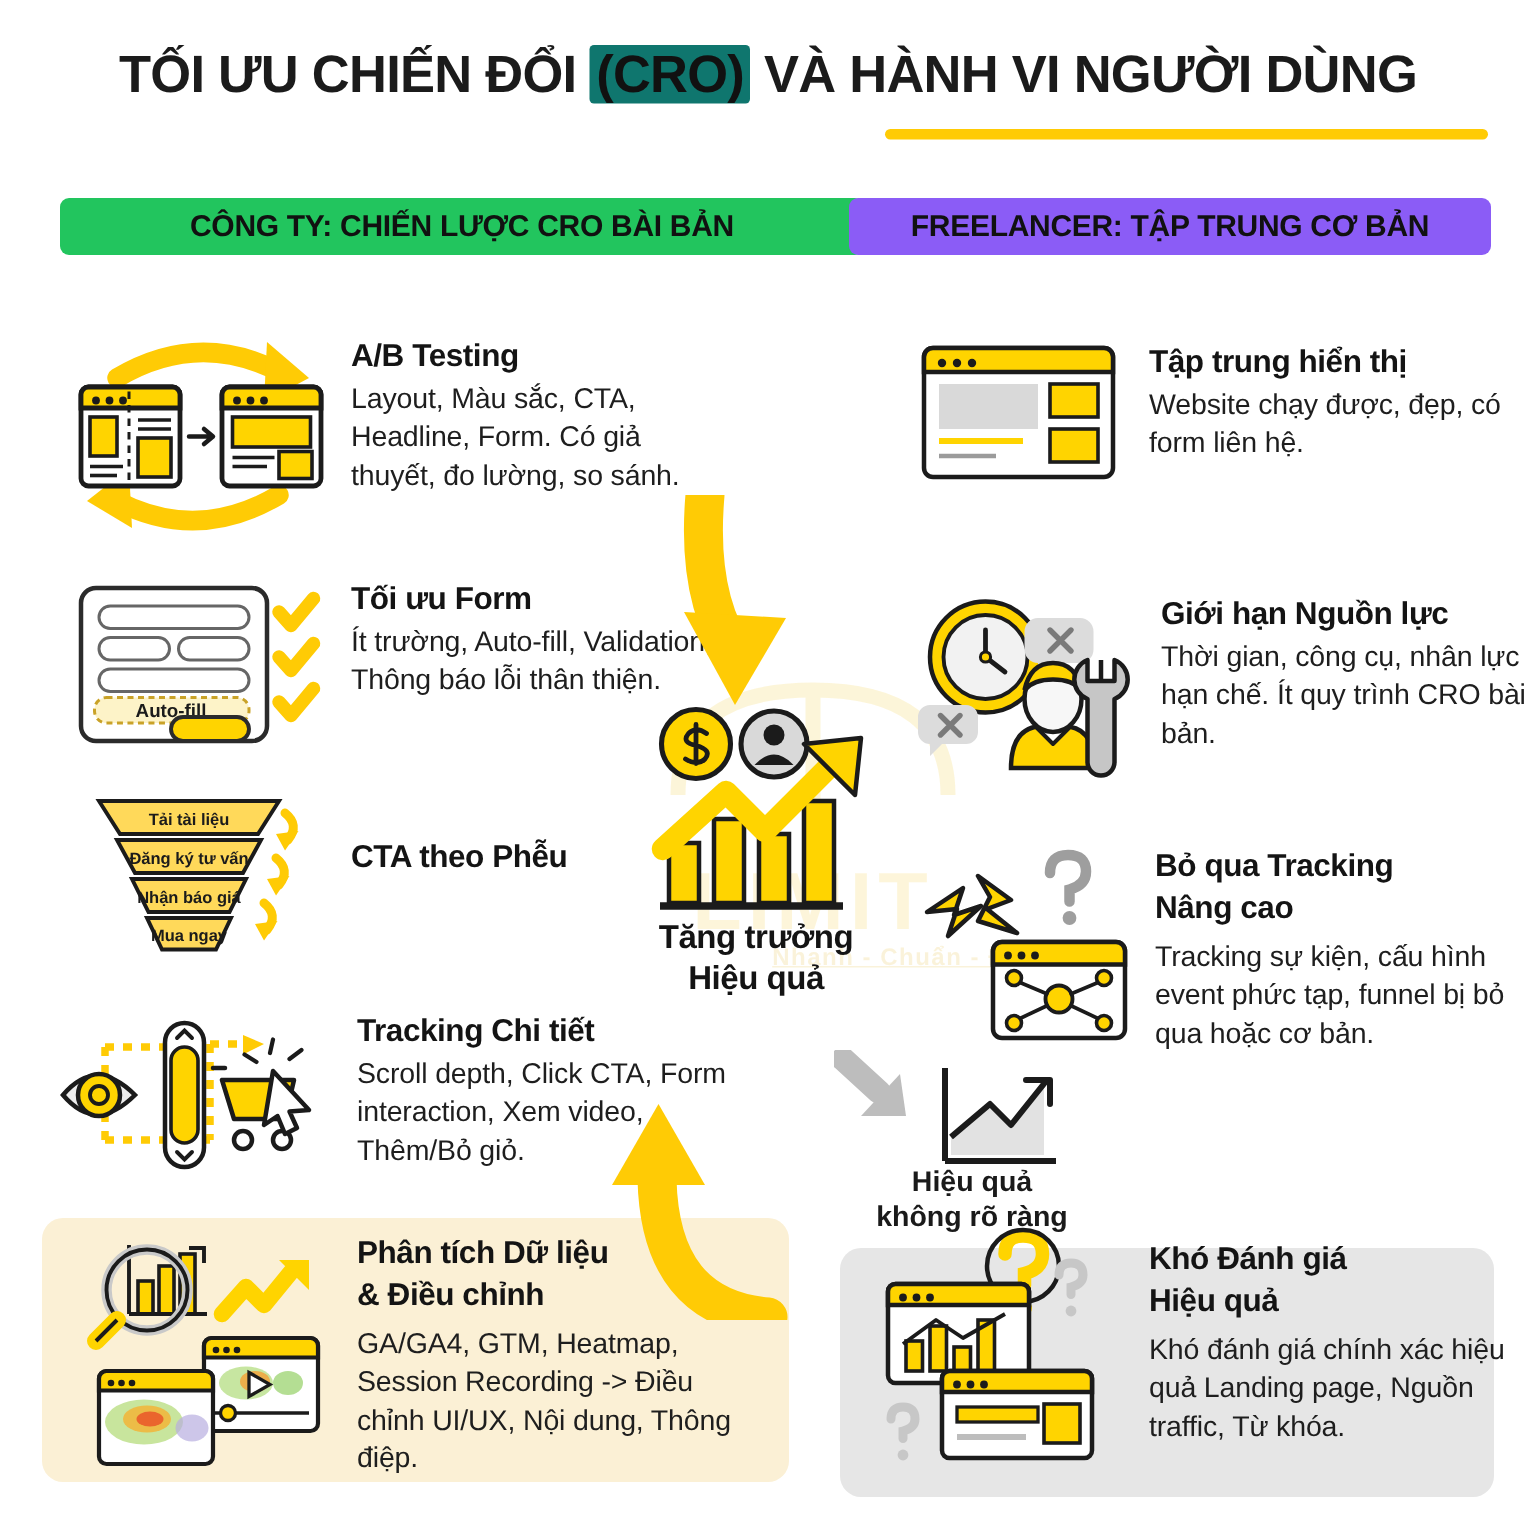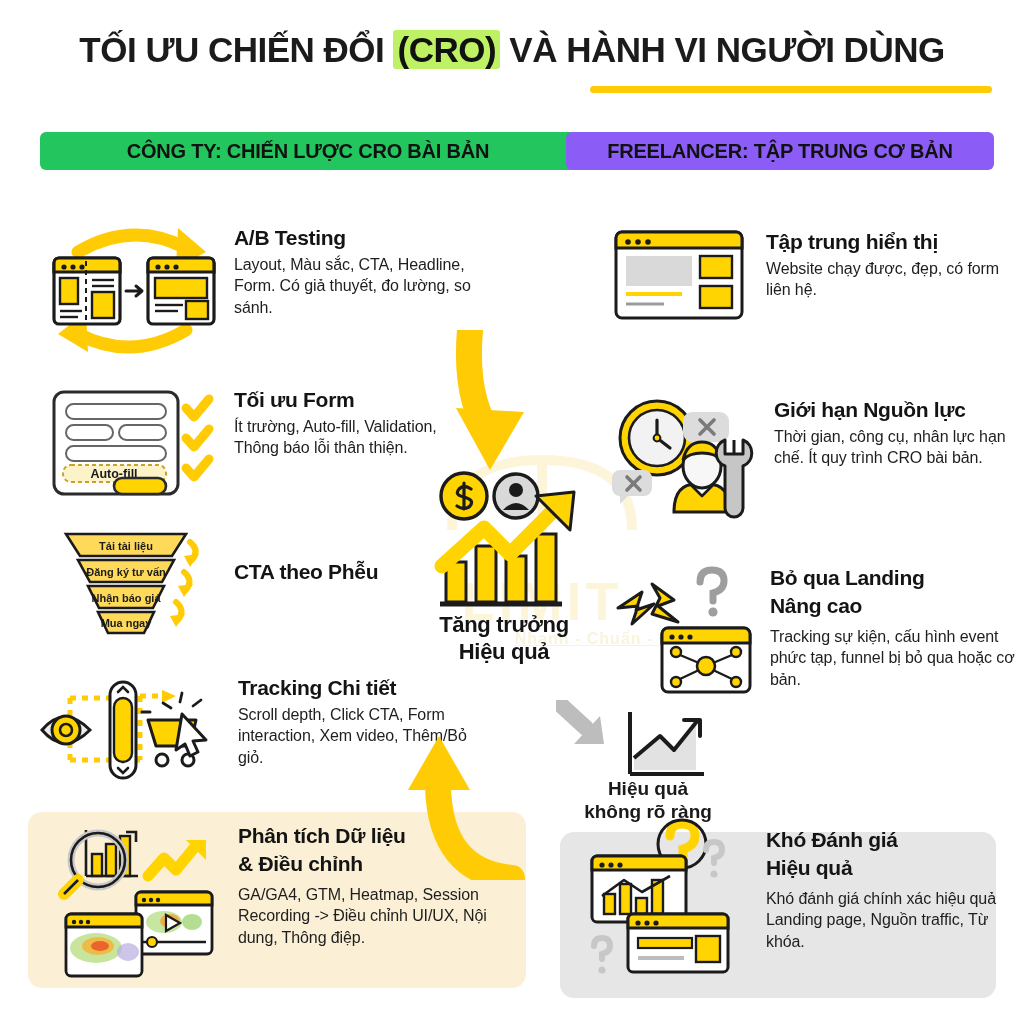--- a/index.html
+++ b/index.html
@@ -11,21 +11,21 @@
   }
   .page { position: relative; width: 1024px; height: 1024px; background:#fff; }
 
   
   .title-wrap { position:absolute; top:30px; left:0; width:1024px; text-align:center; }
   .title {
     font-size: 35px; font-weight: 700; letter-spacing: -0.5px;
     color:#1b1b1b; white-space: nowrap; display:inline-block;
   }
   .title .hl {
-    background:#bef264; padding: 0 4px; border-radius:3px; color:#111;
+    background:#0f766e; padding: 0 4px; border-radius:3px; color:#111;
   }
   .title-underline {
     position:absolute; top:86px; left:590px; width:402px; height:7px;
     background:#FFCB05; border-radius:4px;
   }
 
   
   .col-head {
     position:absolute; height:38px; border-radius:6px;
     display:flex; align-items:center; justify-content:center;
@@ -37,21 +37,21 @@
 
   
   .row { position:absolute; display:flex; align-items:flex-start; }
   .icon-box { flex:0 0 auto; position:relative; }
   .txt { }
   .hd {
     font-size:21px; font-weight:700; color:#141414; line-height:1.18;
     letter-spacing:-0.3px; margin-bottom:3px;
   }
   .bd {
-    font-size:16px; color:#1e1e1e; line-height:1.35; letter-spacing:-0.1px;
+    font-size:19px; color:#1e1e1e; line-height:1.35; letter-spacing:-0.1px;
   }
 
   
   #row-ab     { left:38px; top:212px; }
   #row-form   { left:38px; top:382px; }
   #row-cta    { left:38px; top:528px; }
   #row-track  { left:30px; top:668px; }
   #row-data   { left:40px; top:818px; }
 
   
@@ -401,21 +401,21 @@
           <circle cx="82" cy="71" r="2.6" fill="#1b1b1b"></circle>
         <circle cx="98" cy="100" r="9" fill="#FFD400" stroke="#1b1b1b" stroke-width="2.6"></circle>
         <circle cx="68" cy="86" r="5" fill="#FFD400" stroke="#1b1b1b" stroke-width="2.4"></circle>
         <circle cx="128" cy="86" r="5" fill="#FFD400" stroke="#1b1b1b" stroke-width="2.4"></circle>
         <circle cx="68" cy="116" r="5" fill="#FFD400" stroke="#1b1b1b" stroke-width="2.4"></circle>
         <circle cx="128" cy="116" r="5" fill="#FFD400" stroke="#1b1b1b" stroke-width="2.4"></circle>
         <path d="M72 89 L91 97 M124 89 L105 97 M72 113 L91 104 M124 113 L105 104" stroke="#1b1b1b" stroke-width="2.4"></path>
       </svg>
     </div>
     <div class="txt" style="width:252px; margin-left:12px; margin-top:0px;">
-      <div class="hd">Bỏ qua Landing</div>
+      <div class="hd">Bỏ qua Tracking</div>
       <div class="hd" style="margin-bottom:7px;">Nâng cao</div>
       <div class="bd">Tracking sự kiện, cấu hình event phức tạp, funnel bị bỏ qua hoặc cơ bản.</div>
     </div>
   </div>
 
   <div class="row" id="row-hard">
     <div class="icon-box">
       <svg width="184" height="160" viewBox="0 0 184 160">
         <path d="M104 18 q0 -12 12 -12 q13 0 13 12 q0 10 -12 13 v8" fill="none" stroke="#FFD400" stroke-width="9" stroke-linecap="round"></path>
         <circle cx="117" cy="54" r="5" fill="#FFD400"></circle>

